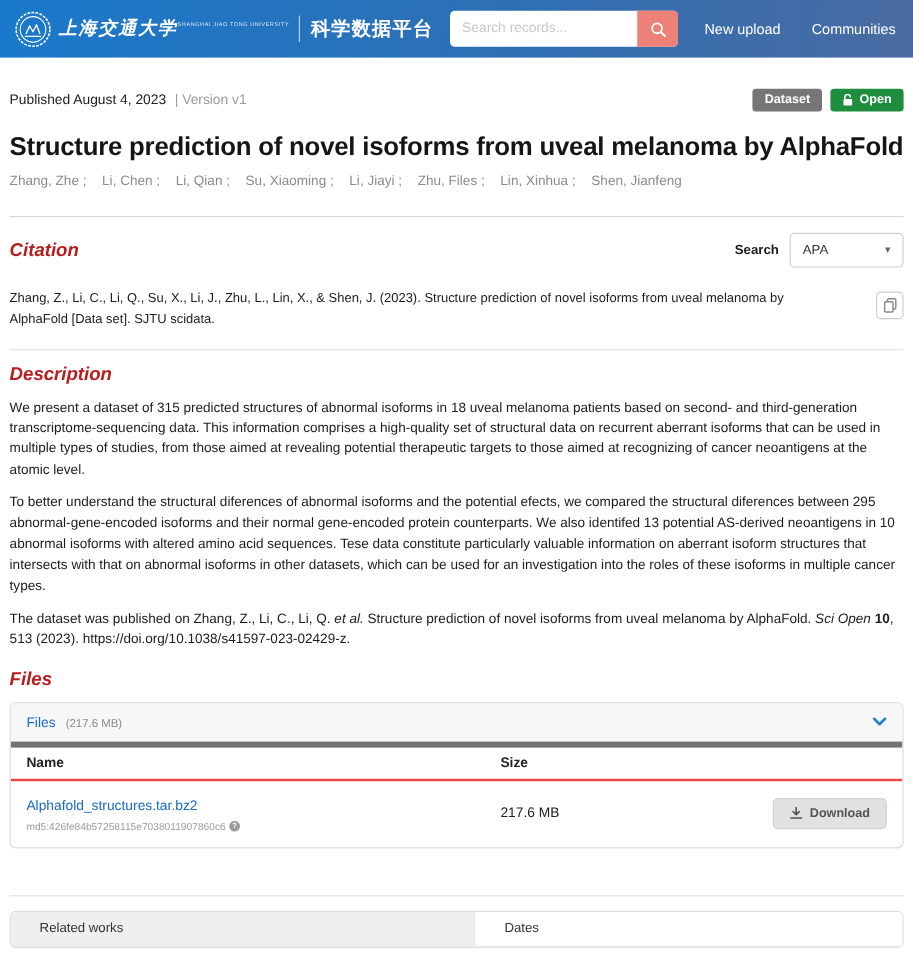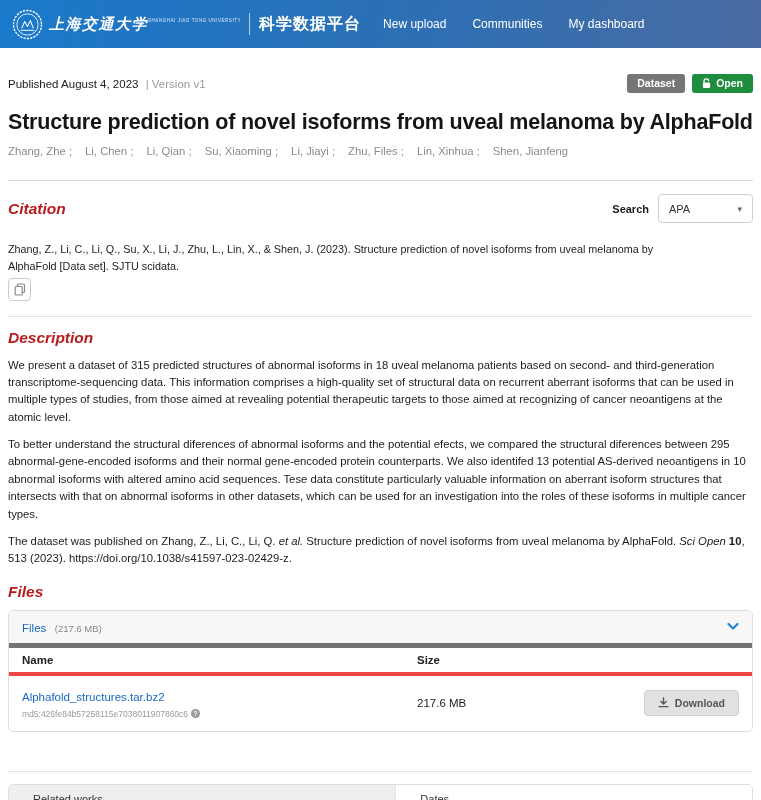--- a/index.html
+++ b/index.html
@@ -51,42 +51,42 @@
   hr.sep-light{ border:none; border-top:1px solid #e3e3e3; }
 
   .citation-head{ margin-top:13px; display:flex; justify-content:space-between; align-items:center; }
   h2.sec{ font-size:15.5px; font-weight:bold; color:#b91c1c;font-style:italic; }
   .style-group{ display:flex; align-items:center; gap:9px; }
   .style-label{ font-size:11px; font-weight:bold; }
   .style-select{ width:95px; height:29px; border:1px solid #cfcfcf; border-radius:4px; background:#fff;
     display:flex; align-items:center; justify-content:space-between; padding:0 10px; font-size:11px; color:#333; cursor:pointer; }
   .style-caret{ font-size:9px; color:#666; }
 
-  .citation-body{ margin-top:18px; display:flex; justify-content:space-between; align-items:flex-start;flex-direction:column; }
+  .citation-body{ margin-top:18px; display:flex; justify-content:space-between; align-items:flex-start; }
   .citation-text{ font-size:10.8px; line-height:1.6; max-width:685px; color:#1c1c1c; }
   .copy-btn{ width:23px; height:23px; border:1px solid #ccc; border-radius:4px; background:#fff;
     display:flex; align-items:center; justify-content:center; cursor:pointer; margin-top:2px; }
 
   .citation-wrap hr.sep-light{ margin-top:15px; }
 
   .desc h2.sec{ margin-top:12px; }
   .desc p{ margin-top:10px; font-size:11.3px; line-height:1.54; color:#1c1c1c; }
   .desc .em{ font-style:italic; }
   .desc .b{ font-weight:bold; }
 
   .files h2.sec{ margin-top:15px; }
   .files-panel{ margin-top:9px; border:1px solid #ddd; border-radius:5px; overflow:hidden; }
   .files-panel-header{ background:var(--panel-header-bg,#f7f7f7); border-bottom:5px solid #737373;
     padding:7px 13px; display:flex; align-items:center; justify-content:space-between; }
   .fp-title{ font-size:11.5px; color:var(--link,#1769c4); cursor:pointer; }
   .fp-size{ font-size:9.5px; color:#8a8a8a; margin-left:4px; }
   .fp-chevron{ cursor:pointer; display:flex; }
 
   .ftable-head, .ftable-row{ display:grid; grid-template-columns:395px 1fr auto; align-items:center; padding:0 13px; }
-  .ftable-head{ border-bottom:4px solid #ef4444; height:28px; font-size:11.5px; font-weight:bold; color:#222; }
+  .ftable-head{ border-bottom:2px solid #ef4444; height:28px; font-size:11.5px; font-weight:bold; color:#222; }
   .ftable-row{ padding-top:11px; padding-bottom:12px; }
   .file-link{ font-size:11.5px; color:var(--link,#1769c4); text-decoration:none; cursor:pointer; }
   .file-md5{ margin-top:4px; font-size:8.5px; color:#9a9a9a; display:flex; align-items:center; gap:3px; }
   .q-circle{ width:9px; height:9px; border-radius:50%; background:#9a9a9a; color:#fff; font-size:6.5px; font-weight:bold;
     display:inline-flex; align-items:center; justify-content:center; cursor:pointer; }
   .file-size{ font-size:11.5px; color:#222; }
   .download-btn{ background:var(--download-button-bg,#e0e1e2); border:1px solid #d0d0d0; border-radius:4px;
     padding:6px 13px; font-size:10.5px; font-weight:bold; color:#555; display:flex; align-items:center; gap:6px; cursor:pointer; font-family:inherit; }
 
   hr.after-files{ margin-top:39px; }
@@ -110,20 +110,29 @@
       <line x1="9" y1="22" x2="23" y2="22" stroke="#fff" stroke-width="1"></line>
     </svg>
     <div class="logo-text">
       <div class="logo-cn">上海交通大学</div>
       <div class="logo-en">SHANGHAI JIAO TONG UNIVERSITY</div>
     </div>
     <div class="logo-divider"></div>
     <div class="platform-name">科学数据平台</div>
   </div>
 
+  <div class="searchbar">
+    <input type="text" placeholder="Search records..." style="">
+    <button class="search-btn">
+      <svg width="13" height="13" viewBox="0 0 14 14">
+        <circle cx="6" cy="6" r="4.4" fill="none" stroke="#fff" stroke-width="1.7"></circle>
+        <line x1="9.3" y1="9.3" x2="13" y2="13" stroke="#fff" stroke-width="1.9" stroke-linecap="round"></line>
+      </svg>
+    </button>
+  </div>
 
   <nav class="topnav">
     <a>New upload</a>
     <a>Communities</a>
     <a>My dashboard</a>
   </nav>
 </header>
 
 <div class="main">
 

